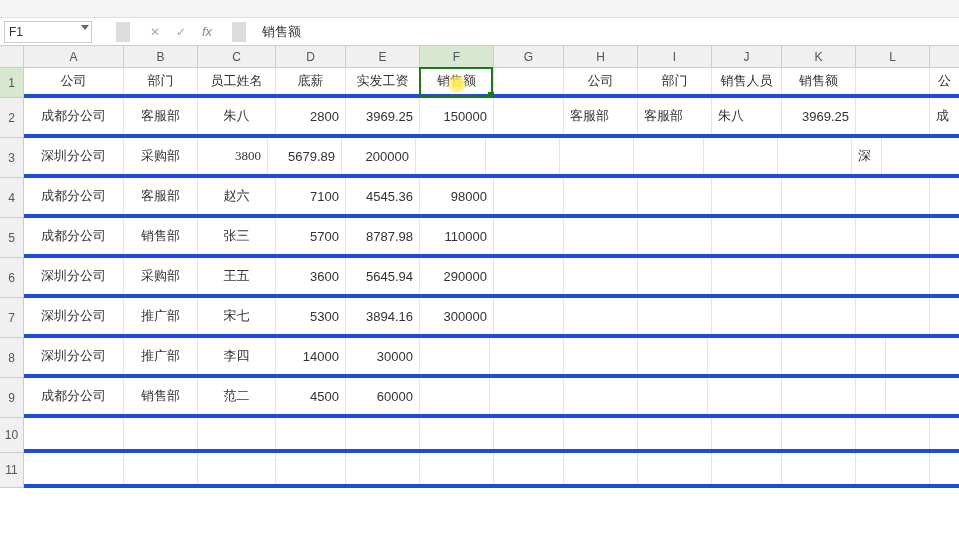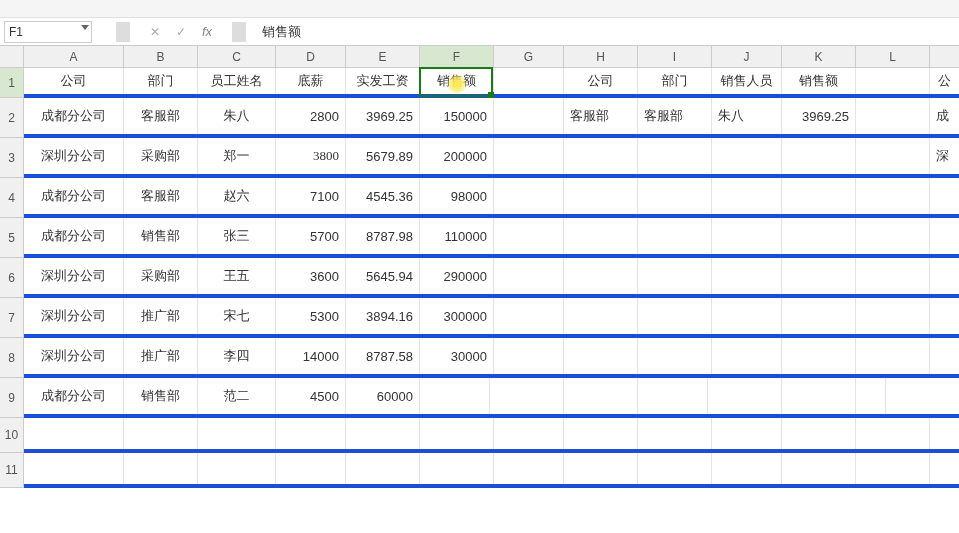--- a/index.html
+++ b/index.html
@@ -119,21 +119,20 @@
             <div class="cell " style="width: 74px;">客服部</div>
             <div class="cell " style="width: 74px;">客服部</div>
             <div class="cell " style="width: 70px;">朱八</div>
             <div class="cell hright" style="width: 74px;">3969.25</div>
             <div class="cell " style="width: 74px;"></div>
             <div class="cell " style="width: 30px;">成</div>
           </div>
           <div class="row">
             <div class="cell hcenter" style="width: 100px;">深圳分公司</div>
             <div class="cell hcenter" style="width: 74px;">采购部</div>
-            <div class="cell hcenter" style="width: 78px;">郑一</div>
             <div class="cell hright" style="width: 70px; font-family: Liberation Serif, serif;">3800</div>
             <div class="cell hright" style="width: 74px;">5679.89</div>
             <div class="cell hright" style="width: 74px;">200000</div>
             <div class="cell " style="width: 70px;"></div>
             <div class="cell " style="width: 74px;"></div>
             <div class="cell " style="width: 74px;"></div>
             <div class="cell " style="width: 70px;"></div>
             <div class="cell hright" style="width: 74px;"></div>
             <div class="cell " style="width: 74px;"></div>
             <div class="cell " style="width: 30px;">深</div>
@@ -196,21 +195,20 @@
             <div class="cell " style="width: 70px;"></div>
             <div class="cell hright" style="width: 74px;"></div>
             <div class="cell " style="width: 74px;"></div>
             <div class="cell " style="width: 30px;"></div>
           </div>
           <div class="row">
             <div class="cell hcenter" style="width: 100px;">深圳分公司</div>
             <div class="cell hcenter" style="width: 74px;">推广部</div>
             <div class="cell hcenter" style="width: 78px;">李四</div>
             <div class="cell hright" style="width: 70px;">14000</div>
-            <div class="cell hright" style="width: 74px;">8787.58</div>
             <div class="cell hright" style="width: 74px;">30000</div>
             <div class="cell " style="width: 70px;"></div>
             <div class="cell " style="width: 74px;"></div>
             <div class="cell " style="width: 74px;"></div>
             <div class="cell " style="width: 70px;"></div>
             <div class="cell hright" style="width: 74px;"></div>
             <div class="cell " style="width: 74px;"></div>
             <div class="cell " style="width: 30px;"></div>
           </div>
           <div class="row">

